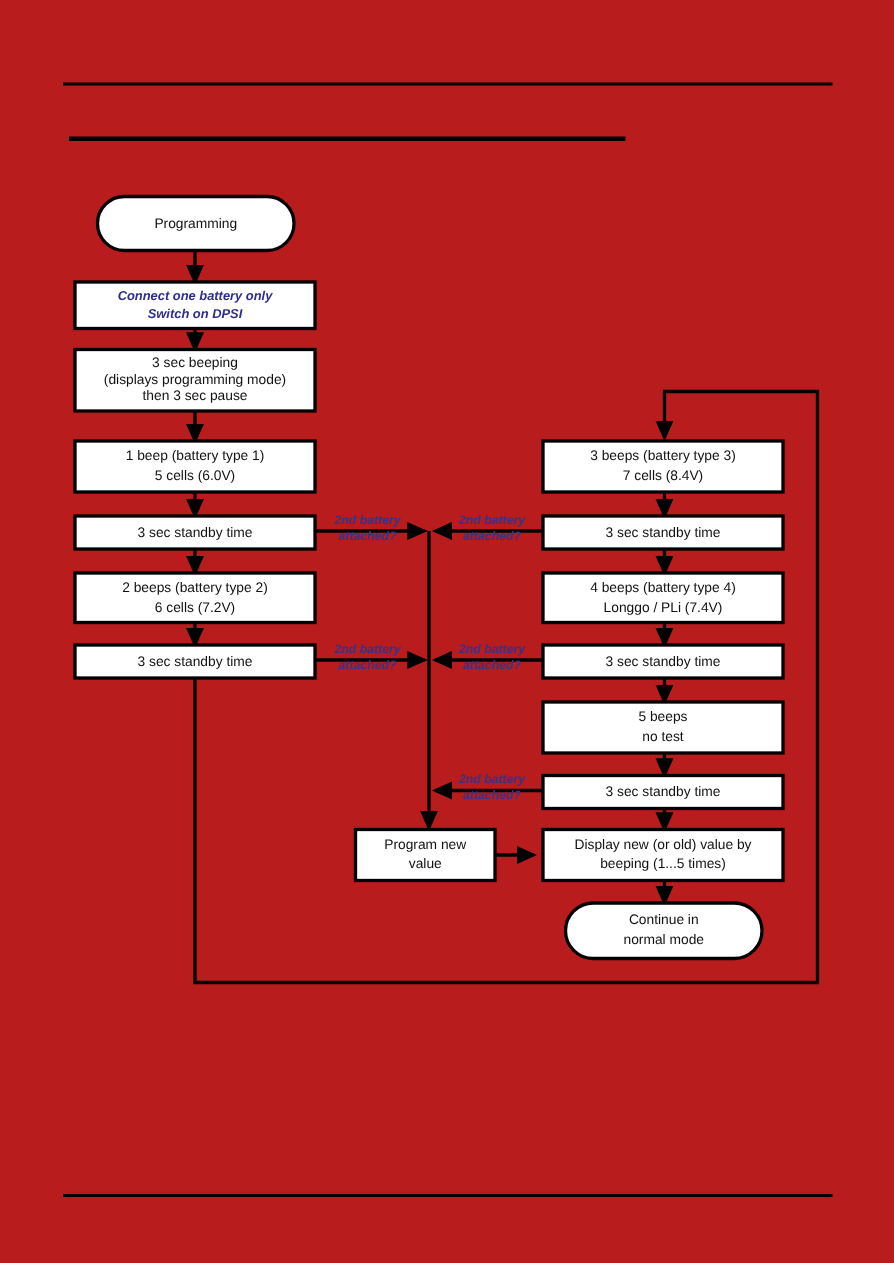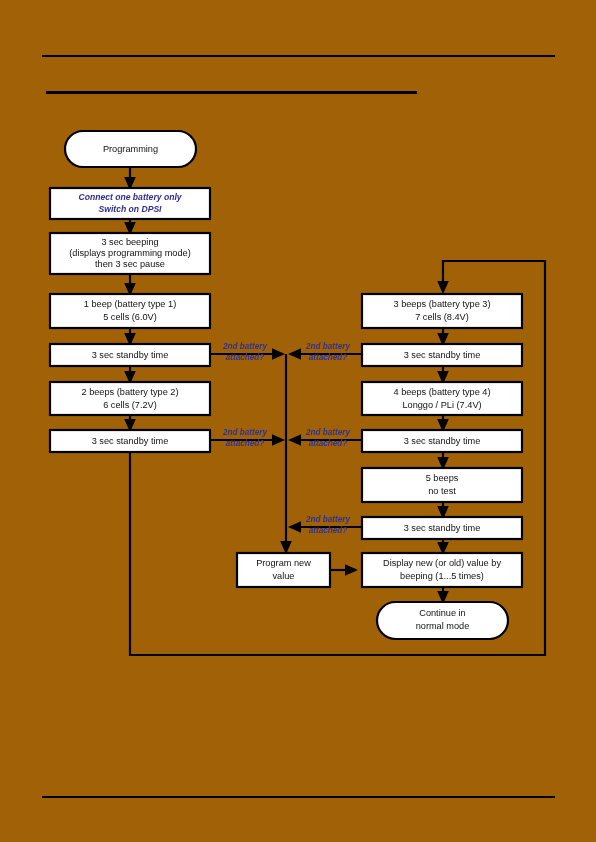--- a/index.html
+++ b/index.html
@@ -10,21 +10,21 @@
   body {
     width: 596px;
     height: 842px;
     position: relative;
     font-family: "Liberation Sans", sans-serif;
     overflow: hidden;
   }
   .page {
     position: absolute;
     inset: 0;
-    background: #a16207;
+    background: #b91c1c;
   }
   .rule {
     position: absolute;
     background: #000000;
   }
   .rule-top {
     left: 42px;
     top: 55px;
     width: 513px;
     height: 1.6px;

